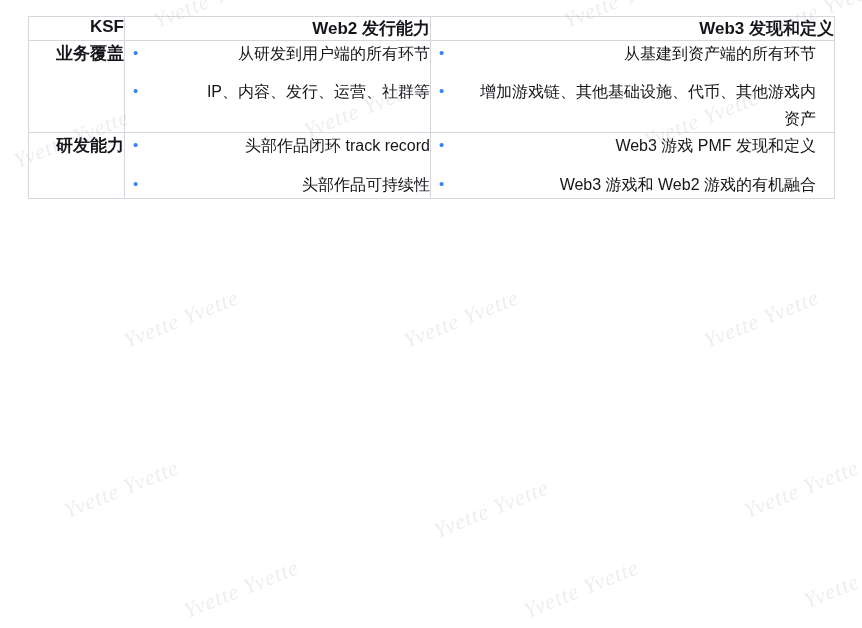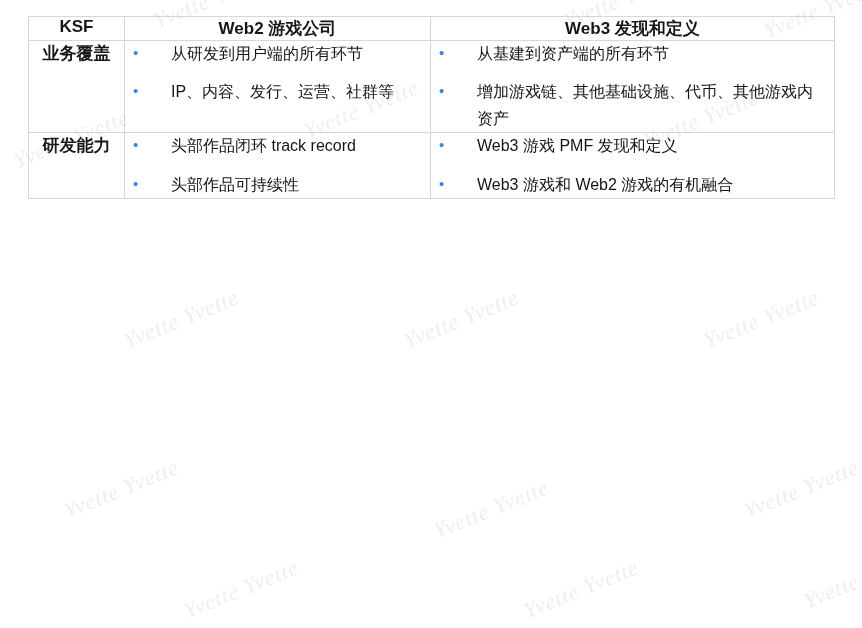--- a/index.html
+++ b/index.html
@@ -45,20 +45,21 @@
 
   table.ksf {
     border-collapse: collapse;
     width: 806px;
     table-layout: fixed;
   }
   table.ksf td, table.ksf th {
     border: 1px solid #d6d6de;
     vertical-align: top;
     padding: 0;
+    text-align: right;
   }
 
   col.c0 { width: 96px; }
   col.c1 { width: 306px; }
   col.c2 { width: 404px; }
 
   .hdr-cell {
     text-align: center;
     font-weight: bold;
     font-size: 17px;
@@ -115,21 +116,21 @@
 <div class="table-wrap">
   <table class="ksf">
     <colgroup>
       <col class="c0">
         <col class="c1">
         <col class="c2">
     </colgroup>
     <thead>
       <tr>
         <th class="hdr-cell">KSF</th>
-        <th class="hdr-cell">Web2 游戏公司</th>
+        <th class="hdr-cell">Web2 发行能力</th>
         <th class="hdr-cell">Web3 发现和定义</th>
       </tr>
     </thead>
     <tbody>
 
       <tr>
         <td class="rowlabel">业务覆盖</td>
         <td class="cell-body">
           <ul class="bl">
             <li><span class="ln">从研发到用户端的所有环节</span></li>

